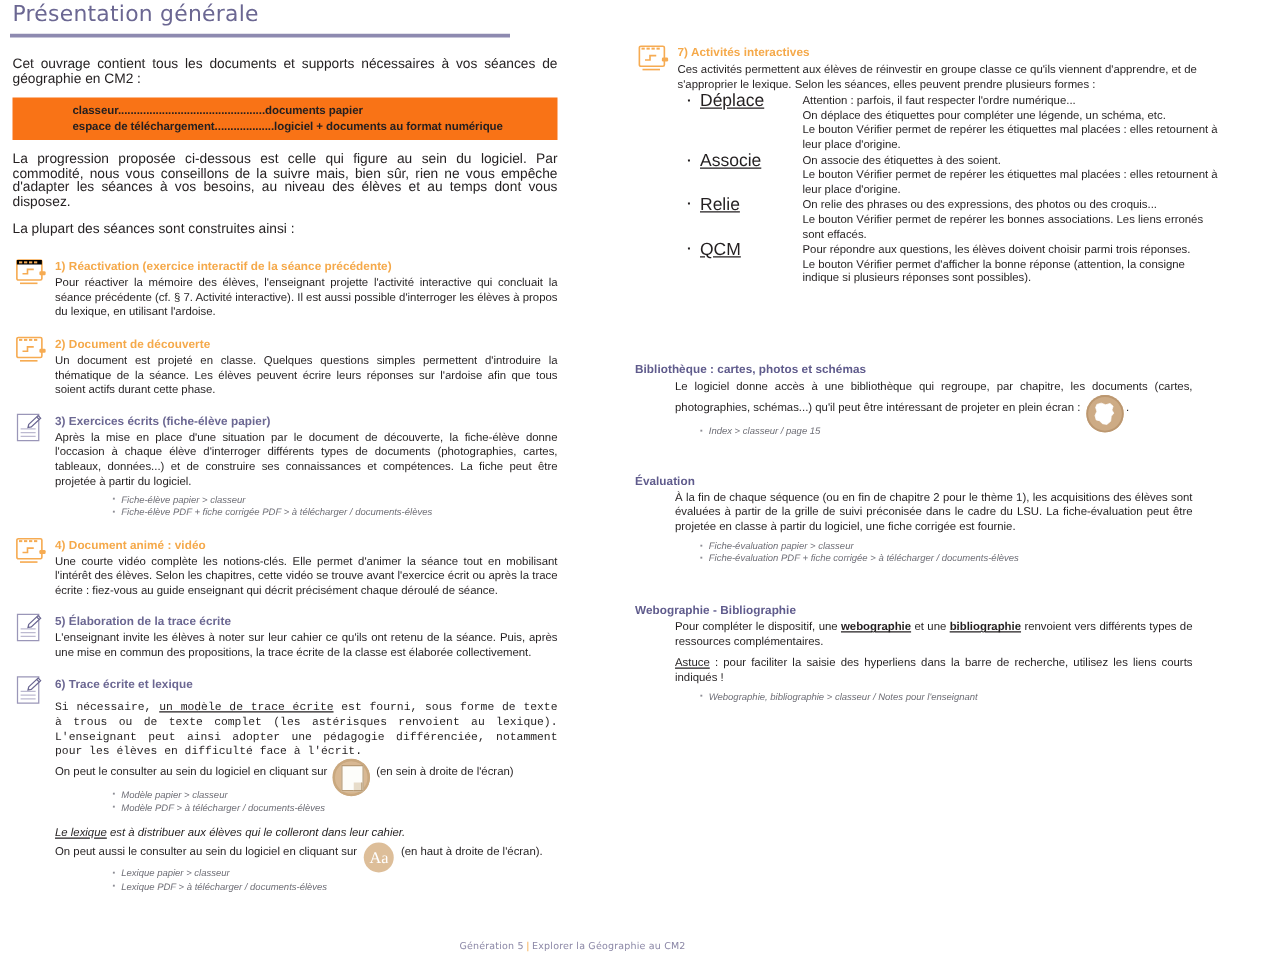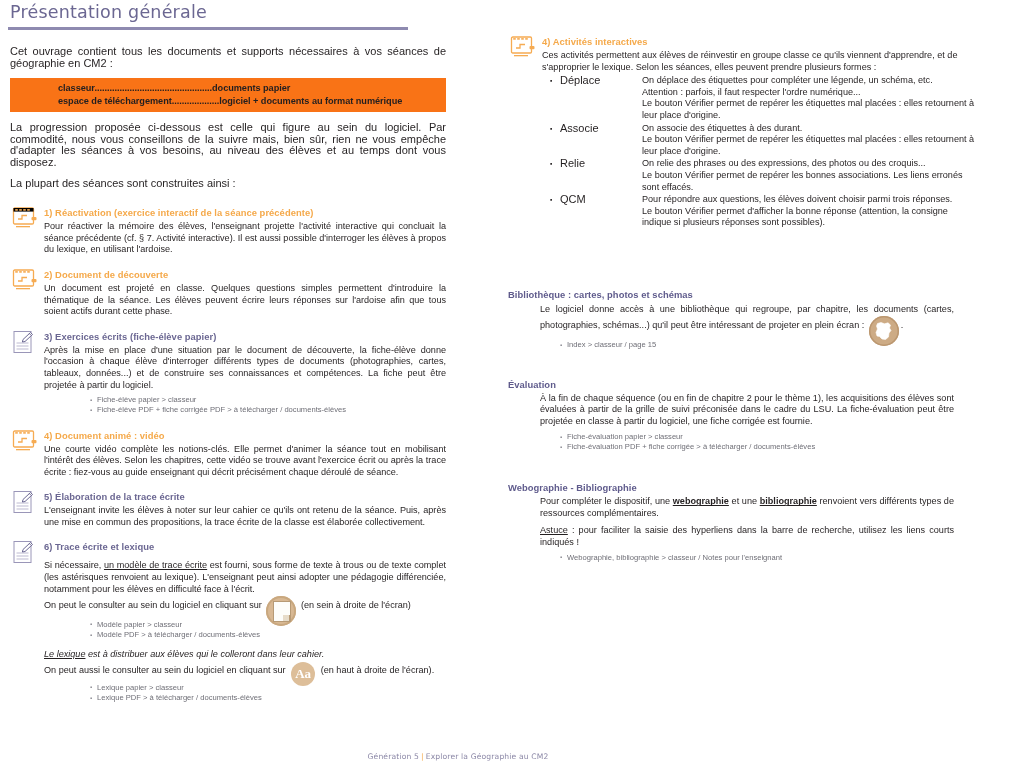--- a/index.html
+++ b/index.html
@@ -95,36 +95,37 @@
   }
   .section h3.orange { color: #f5a94a; }
   .section h3.violet { color: #6b6792; }
   .section p {
     margin: 0 0 3px 0;
     font-size: 9.1px;
     line-height: 11.6px;
     text-align: justify;
   }
   .section p.tight { margin-bottom: 0; }
-  .section p.gap { margin-top: 7px; }
+  .section p.gap { margin-top: 7px; font-family: Liberation Mono, monospace; }
 
   
   .sec-icon {
     position: absolute;
     left: 2px;
     top: -1px;
     width: 26px;
     height: 24px;
   }
 
   
   ul.subrefs {
     list-style: none;
     margin: 4px 0 0 0;
     padding: 0 0 0 46px;
+    font-style: italic;
   }
   ul.subrefs li {
     font-size: 7.6px;
     line-height: 10.2px;
     color: #6e6e76;
     position: relative;
     padding-left: 7px;
     white-space: nowrap;
   }
   ul.subrefs li:before {
@@ -153,22 +154,23 @@
     margin-bottom: 1px;
   }
   .act-bullet {
     flex: 0 0 10px;
     font-size: 6.5px;
     line-height: 12px;
     color: #231f20;
   }
   .act-term {
     flex: 0 0 82px;
-    font-size: 11px;
+    font-size: 14px;
     line-height: 11.6px;
+    text-decoration: underline;
   }
   .act-desc {
     flex: 1 1 auto;
     font-size: 9.1px;
     line-height: 11.6px;
   }
   .act-desc div { white-space: nowrap; }
 
   
   .rsection { margin: 0 16px 14px 0; }
@@ -229,21 +231,21 @@
     width: 24px; height: 24px;
     background: #ddbe99;
     margin: 0 3px -8px 3px;
     text-align: center;
   }
   .badge-aa span {
     font-size: 13px;
     line-height: 24px;
     color: #ffffff;
     font-family: "Liberation Serif", serif;
-    font-weight: 700;
+    font-weight: 400;
   }
 
   .badge-france {
     width: 30px; height: 30px;
     background: #cdab85;
     box-shadow: inset 0 0 0 1.5px #bb9770;
     margin: 0 2px -10px 2px;
   }
 
   
@@ -419,41 +421,41 @@
           <rect x="1.5" y="2" width="20" height="16" rx="1.2" fill="none" stroke="#f6ab52" stroke-width="1.3"></rect>
           <rect x="3.2" y="3.1" width="2.6" height="1.6" fill="#f6ab52"></rect>
           <rect x="7.2" y="3.1" width="2.6" height="1.6" fill="#f6ab52"></rect>
           <rect x="11.2" y="3.1" width="2.6" height="1.6" fill="#f6ab52"></rect>
           <rect x="15.2" y="3.1" width="2.6" height="1.6" fill="#f6ab52"></rect>
           <path d="M6 13 L10 13 L10 9.5 L15 9.5" fill="none" stroke="#f6ab52" stroke-width="1.3"></path>
           <rect x="19.5" y="11" width="5" height="3.2" rx="1" fill="#f6ab52"></rect>
           <rect x="4" y="20" width="14" height="1.3" fill="#f6ab52"></rect>
         </svg>
       </span>
-      <h3 class="orange">4) Activités interactives</h3>
+      <h3 class="orange">7) Activités interactives</h3>
       <p class="tight" style="text-align:left;">Ces activités permettent aux élèves de réinvestir en groupe classe ce qu'ils viennent d'apprendre, et de s'approprier le lexique. Selon les séances, elles peuvent prendre plusieurs formes :</p>
 
       <div class="act-list">
 
         <div class="act-row">
           <div class="act-bullet">▪</div>
           <div class="act-term">Déplace</div>
           <div class="act-desc">
+            <div>Attention : parfois, il faut respecter l'ordre numérique...</div>
             <div>On déplace des étiquettes pour compléter une légende, un schéma, etc.</div>
-            <div>Attention : parfois, il faut respecter l'ordre numérique...</div>
             <div>Le bouton Vérifier permet de repérer les étiquettes mal placées : elles retournent à</div>
             <div>leur place d'origine.</div>
           </div>
         </div>
 
         <div class="act-row">
           <div class="act-bullet">▪</div>
           <div class="act-term">Associe</div>
           <div class="act-desc">
-            <div>On associe des étiquettes à des durant.</div>
+            <div>On associe des étiquettes à des soient.</div>
             <div>Le bouton Vérifier permet de repérer les étiquettes mal placées : elles retournent à</div>
             <div>leur place d'origine.</div>
           </div>
         </div>
 
         <div class="act-row">
           <div class="act-bullet">▪</div>
           <div class="act-term">Relie</div>
           <div class="act-desc">
             <div>On relie des phrases ou des expressions, des photos ou des croquis...</div>

